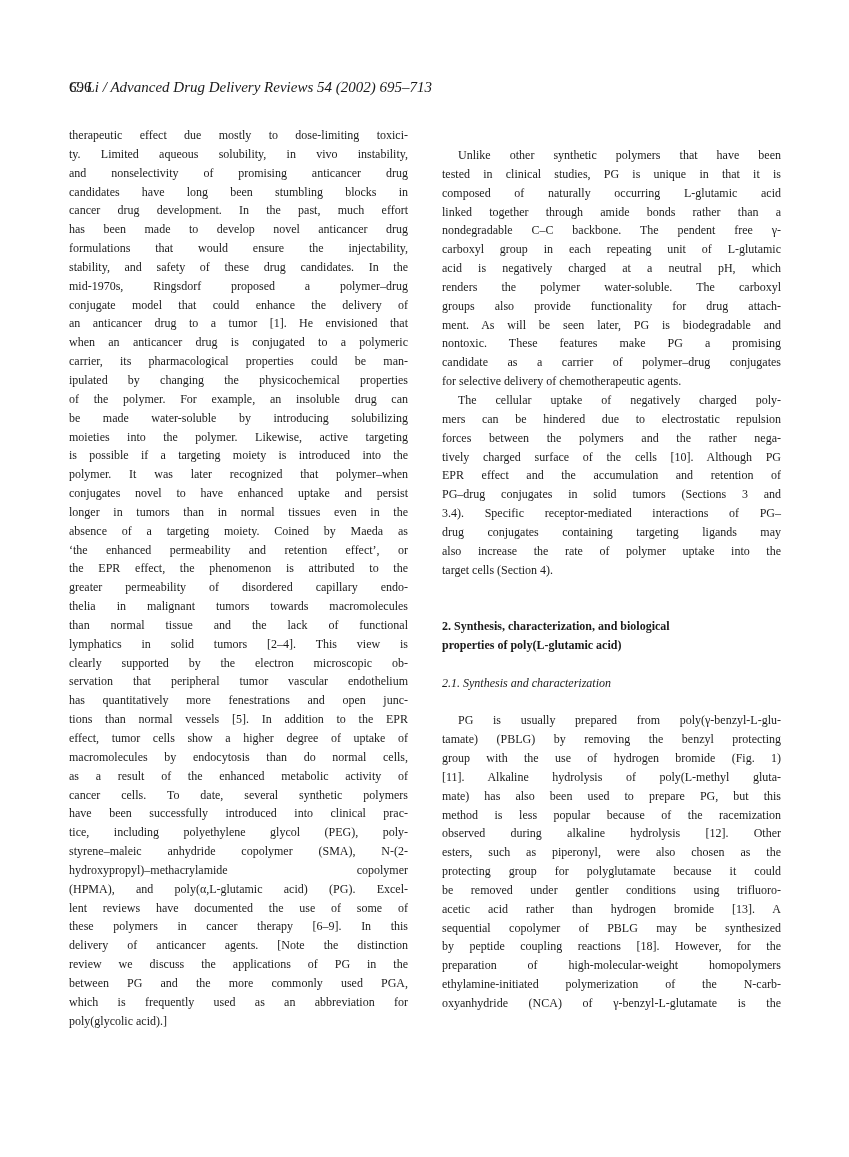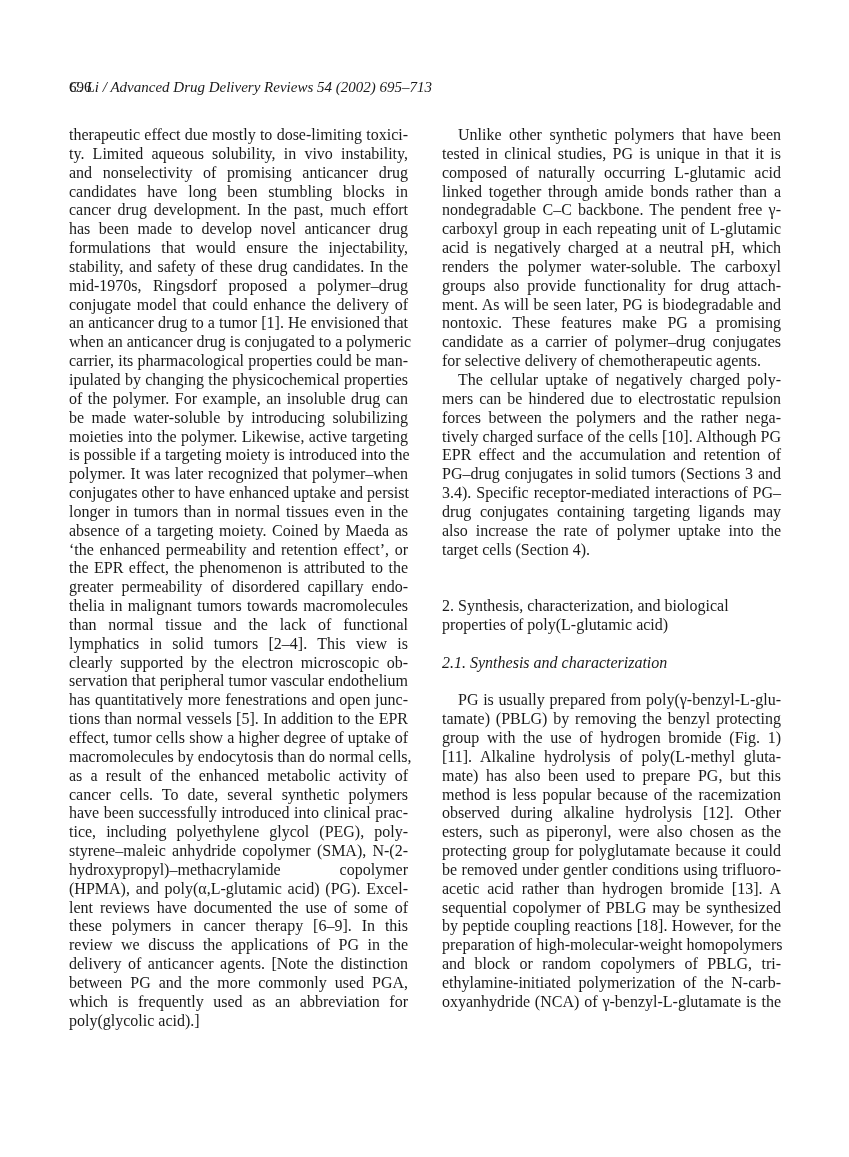--- a/index.html
+++ b/index.html
@@ -1,28 +1,28 @@
 <!DOCTYPE html>
 <html><head>
 <meta charset="utf-8">
 <style>
   html, body { margin: 0; padding: 0; background: #ffffff; }
   body { width: 849px; height: 1157px; position: relative; overflow: hidden;
          font-family: "Liberation Serif", "DejaVu Serif", serif; color: #1a1a1a; }
   .header { position: absolute; top: 79px; left: 69px; width: 712px; height: 18px; font-size: 15px; font-family: Liberation Serif, serif; }
   .page-num { position: absolute; left: 0; top: 0; }
   .running-title { position: absolute; left: 0; width: 712px; text-align: left; top: 0; font-style: italic; }
-  .col { position: absolute; top: 126px; width: 339px; font-size: 16px; line-height: 18.85px; }
+  .col { position: absolute; top: 126px; width: 339px; font-size: 12px; line-height: 18.85px; }
   .col-left { left: 69px; }
-  .col-right { left: 442px; }
+  .col-right { left: 442px; margin-top: 20px; }
   .line { display: block; height: 18.85px; white-space: nowrap; text-align: justify; text-align-last: justify; }
   .line.last { text-align-last: left; }
   .line.indent { padding-left: 16px; }
   .gap { display: block; height: 18.85px; }
-  .sec-head { font-weight: normal; }
+  .sec-head { font-weight: bold; }
   .sub-head { font-style: italic; }
 </style>
 </head>
 <body>
 
 <div class="header">
   <span class="page-num">696</span>
   <span class="running-title">C. Li / Advanced Drug Delivery Reviews 54 (2002) 695–713</span>
 </div>
 
@@ -40,21 +40,21 @@
     <span class="line">conjugate model that could enhance the delivery of</span>
     <span class="line">an anticancer drug to a tumor [1]. He envisioned that</span>
     <span class="line">when an anticancer drug is conjugated to a polymeric</span>
     <span class="line">carrier, its pharmacological properties could be man-</span>
     <span class="line">ipulated by changing the physicochemical properties</span>
     <span class="line">of the polymer. For example, an insoluble drug can</span>
     <span class="line">be made water-soluble by introducing solubilizing</span>
     <span class="line">moieties into the polymer. Likewise, active targeting</span>
     <span class="line">is possible if a targeting moiety is introduced into the</span>
     <span class="line">polymer. It was later recognized that polymer–when</span>
-    <span class="line">conjugates other to have enhanced uptake and persist</span>
+    <span class="line">conjugates novel to have enhanced uptake and persist</span>
     <span class="line">longer in tumors than in normal tissues even in the</span>
     <span class="line">absence of a targeting moiety. Coined by Maeda as</span>
     <span class="line">‘the enhanced permeability and retention effect’, or</span>
     <span class="line">the EPR effect, the phenomenon is attributed to the</span>
     <span class="line">greater permeability of disordered capillary endo-</span>
     <span class="line">thelia in malignant tumors towards macromolecules</span>
     <span class="line">than normal tissue and the lack of functional</span>
     <span class="line">lymphatics in solid tumors [2–4]. This view is</span>
     <span class="line">clearly supported by the electron microscopic ob-</span>
     <span class="line">servation that peripheral tumor vascular endothelium</span>
@@ -64,22 +64,22 @@
     <span class="line">macromolecules by endocytosis than do normal cells,</span>
     <span class="line">as a result of the enhanced metabolic activity of</span>
     <span class="line">cancer cells. To date, several synthetic polymers</span>
     <span class="line">have been successfully introduced into clinical prac-</span>
     <span class="line">tice, including polyethylene glycol (PEG), poly-</span>
     <span class="line">styrene–maleic anhydride copolymer (SMA), N-(2-</span>
     <span class="line">hydroxypropyl)–methacrylamide copolymer</span>
     <span class="line">(HPMA), and poly(α,L-glutamic acid) (PG). Excel-</span>
     <span class="line">lent reviews have documented the use of some of</span>
     <span class="line">these polymers in cancer therapy [6–9]. In this</span>
+    <span class="line">delivery of anticancer agents. [Note the distinction</span>
     <span class="line">review we discuss the applications of PG in the</span>
-    <span class="line">delivery of anticancer agents. [Note the distinction</span>
     <span class="line">between PG and the more commonly used PGA,</span>
     <span class="line">which is frequently used as an abbreviation for</span>
     <span class="line last">poly(glycolic acid).]</span>
   </div>
 </div>
 
 <div class="col col-right">
   <div>
     <span class="line indent">Unlike other synthetic polymers that have been</span>
     <span class="line">tested in clinical studies, PG is unique in that it is</span>
@@ -126,17 +126,16 @@
     <span class="line">mate) has also been used to prepare PG, but this</span>
     <span class="line">method is less popular because of the racemization</span>
     <span class="line">observed during alkaline hydrolysis [12]. Other</span>
     <span class="line">esters, such as piperonyl, were also chosen as the</span>
     <span class="line">protecting group for polyglutamate because it could</span>
     <span class="line">be removed under gentler conditions using trifluoro-</span>
     <span class="line">acetic acid rather than hydrogen bromide [13]. A</span>
     <span class="line">sequential copolymer of PBLG may be synthesized</span>
     <span class="line">by peptide coupling reactions [18]. However, for the</span>
     <span class="line">preparation of high-molecular-weight homopolymers</span>
-    <span class="line">and block or random copolymers of PBLG, tri-</span>
     <span class="line">ethylamine-initiated polymerization of the N-carb-</span>
     <span class="line">oxyanhydride (NCA) of γ-benzyl-L-glutamate is the</span>
   </div>
 </div>
 
 </body></html>

